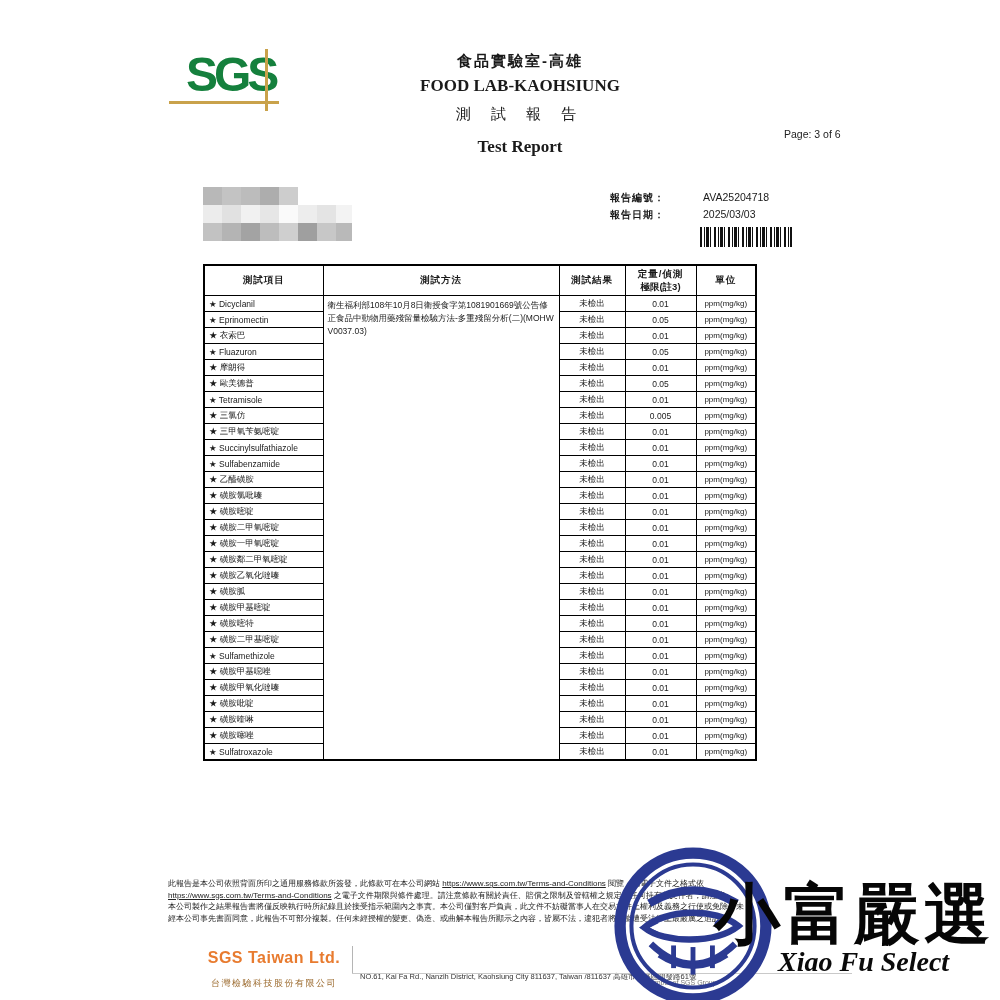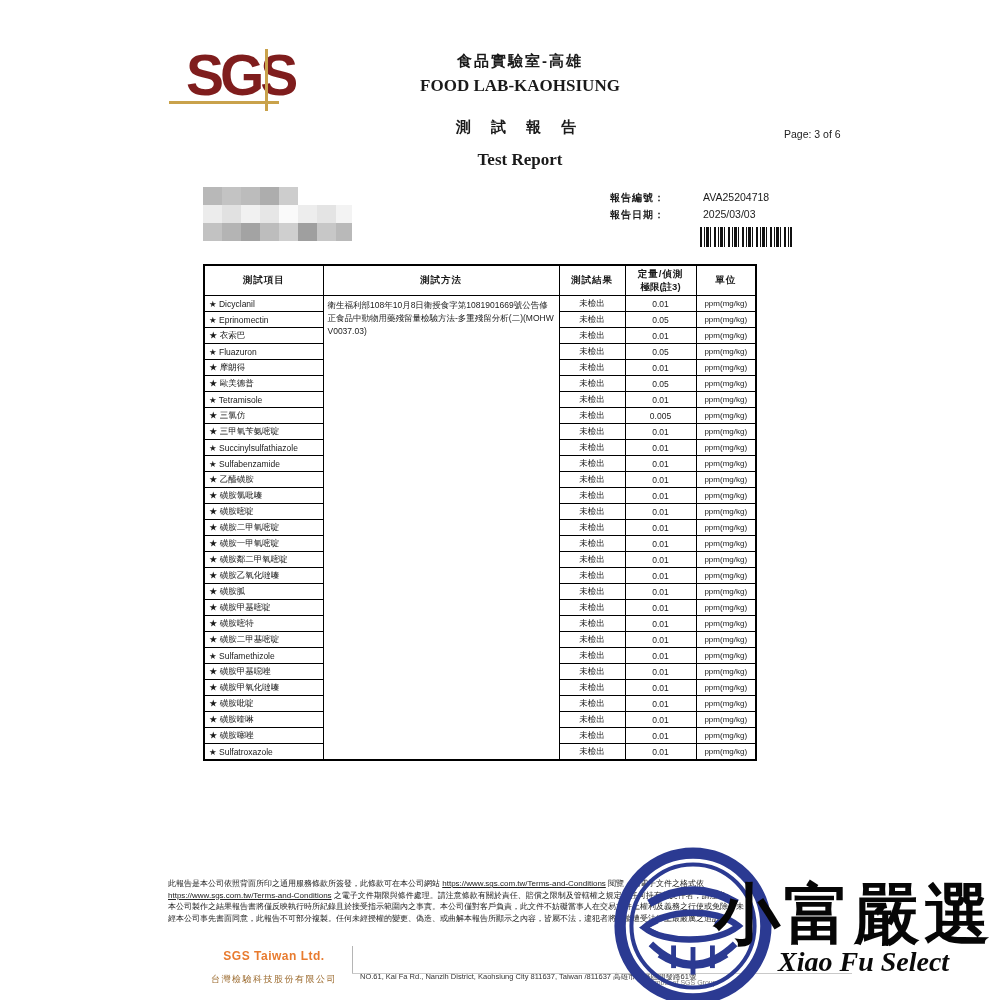--- a/index.html
+++ b/index.html
@@ -5,31 +5,31 @@
   html,body{margin:0;padding:0;}
   body{
     width:1000px;height:1000px;position:relative;overflow:hidden;
     background:#ffffff;color:#1a1a1a;
     font-family:"Liberation Sans", sans-serif;
   }
   .abs{position:absolute;}
 
   
   .sgs-text{
-    left:186px;top:50px;font-weight:bold;font-size:57px;line-height:50px;
-    color:#7f1d1d;letter-spacing:-4px;font-family:"Liberation Sans",sans-serif;
+    left:186px;top:50px;font-weight:bold;font-size:48px;line-height:50px;
+    color:#15803d;letter-spacing:-4px;font-family:"Liberation Sans",sans-serif;
   }
   .sgs-vline{left:265px;top:49px;width:3px;height:62px;background:#c9a24b;}
   .sgs-hline{left:169px;top:101px;width:110px;height:3px;background:#c9a24b;}
 
   
   .titles{left:310px;top:52px;width:420px;text-align:center;}
   .t-zh1{font-size:15px;font-weight:bold;letter-spacing:2px;}
   .t-en1{font-size:17px;font-weight:bold;font-family:"Liberation Serif",serif;margin-top:5px;}
-  .t-zh2{font-size:15px;font-weight:bold;letter-spacing:8px;margin-top:22px;}
+  .t-zh2{font-size:15px;font-weight:normal;letter-spacing:8px;margin-top:9px;}
   .t-en2{font-size:17px;font-weight:bold;font-family:"Liberation Serif",serif;margin-top:13px;}
   .page-label{left:784px;top:128px;font-size:10.5px;color:#222;}
 
   
   .info-row{font-size:10px;}
   .info-row .lbl{display:inline-block;width:93px;font-weight:bold;letter-spacing:1px;}
   .info-row .val{font-size:10.5px;}
   .barcode{
     left:700px;top:227px;width:92px;height:20px;
     background:repeating-linear-gradient(90deg,
@@ -59,21 +59,21 @@
     vertical-align:top;text-align:left;padding:3px 4px;line-height:13px;
     word-break:break-all;font-size:8.5px;
   }
   td.c-unit{font-size:8px;padding:0;}
   .lim2{letter-spacing:0;}
 
   
   .disclaimer{left:168px;top:878px;width:668px;font-size:8px;line-height:11.5px;color:#222;}
   .disc-line .u{text-decoration:underline;}
   .company{left:196px;top:949px;width:156px;text-align:center;}
-  .company .en{font-size:12px;font-weight:bold;color:#e87b2f;letter-spacing:0.5px;}
+  .company .en{font-size:16px;font-weight:bold;color:#e87b2f;letter-spacing:0.5px;}
   .company .zh{font-size:9px;color:#9c6b2f;letter-spacing:1.5px;margin-top:10px;}
   .v-divider{left:352px;top:946px;width:1px;height:28px;background:#b5b5b5;}
   .address{left:360px;top:949px;width:480px;font-size:7.5px;color:#333;line-height:11px;white-space:pre;}
   .h-divider{left:352px;top:973px;width:500px;height:1px;background:#c9c9c9;}
   .member{left:645px;top:979px;font-size:7px;color:#777;}
 
   
   .wm-logo{left:612px;top:845px;width:162px;height:162px;z-index:6;}
   .wm-zh{
     left:714px;top:870px;z-index:7;white-space:nowrap;

